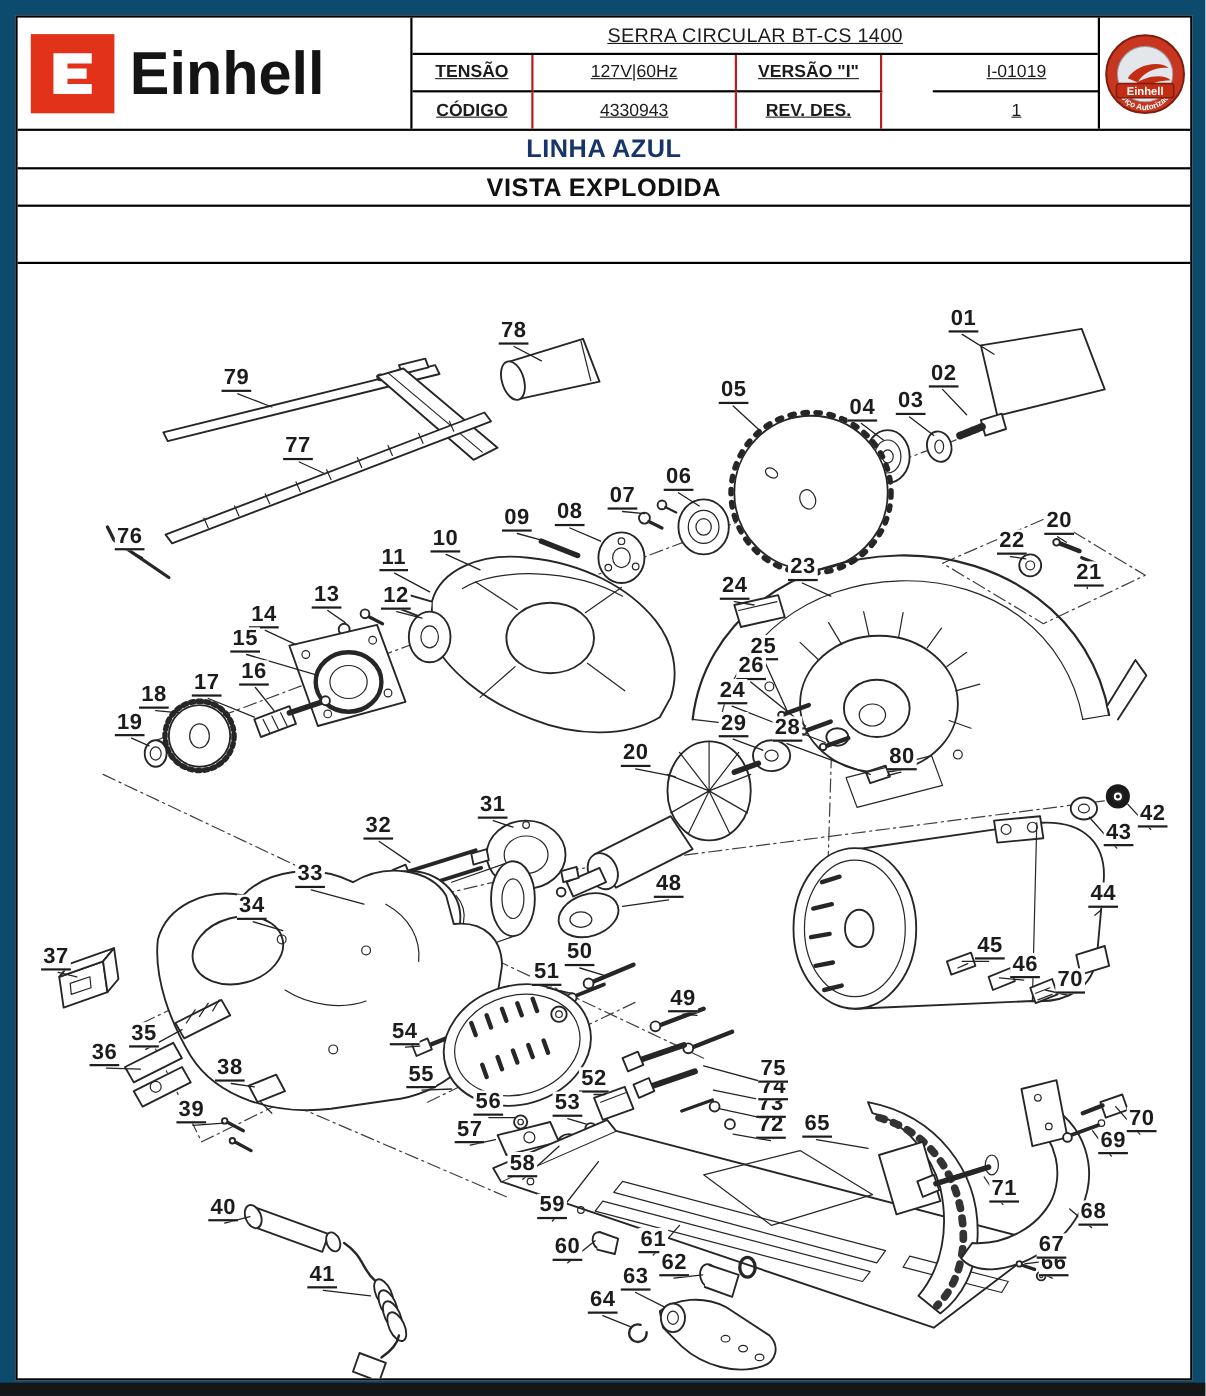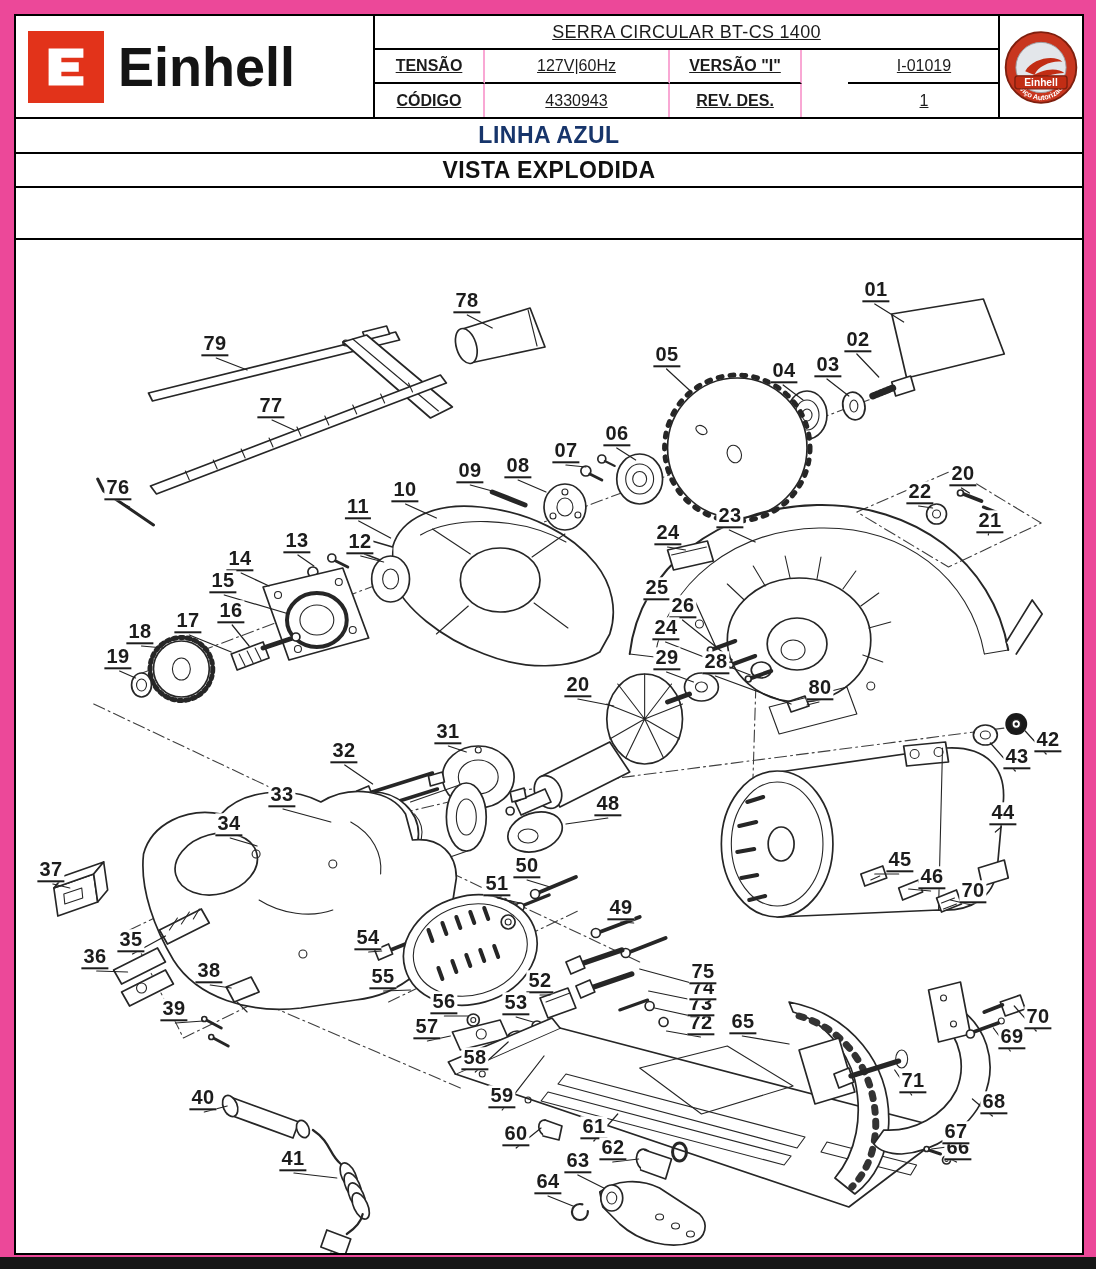--- a/index.html
+++ b/index.html
@@ -1,16 +1,16 @@
 <!DOCTYPE html>
 <html><head>
 <meta charset="utf-8">
 <style>
   html,body{margin:0;padding:0;background:#fff;}
-  .page{position:relative;width:1096px;height:1269px;background:#ec4899;overflow:hidden;
+  .page{position:relative;width:1096px;height:1269px;background:#0c4a6e;overflow:hidden;
         font-family:"Liberation Sans",sans-serif;color:#1c1c1c;}
   .frame{position:absolute;left:14px;top:14px;width:1070px;height:1241px;
          border:2px solid #000;box-sizing:border-box;background:#fff;}
   .bottom-bar{position:absolute;left:0;right:0;bottom:0;height:12px;background:#161616;}
 
   
   .h-row{position:absolute;left:0;right:0;top:0;height:103px;border-bottom:2px solid #000;
          display:flex;box-sizing:border-box;}
   .logo-cell{width:359px;border-right:2px solid #000;box-sizing:border-box;
              display:flex;align-items:center;}
@@ -18,21 +18,21 @@
                display:flex;align-items:center;justify-content:center;}
   .wordmark{font-size:54px;font-weight:800;letter-spacing:0px;color:#141414;
             margin-left:14px;transform:scaleY(1.02);}
   .table-cell{width:625px;border-right:2px solid #000;box-sizing:border-box;text-decoration:underline;}
   .pt-title{height:34px;border-bottom:2px solid #000;box-sizing:border-box;
             display:flex;align-items:center;justify-content:center;
             font-size:18px;font-weight:400;letter-spacing:.3px;}
   .pt-grid{display:grid;grid-template-columns:110px 185px 132px 198px;
            grid-template-rows:34px 33px;}
   .pt-grid>div{display:flex;align-items:center;justify-content:center;
-               border-right:2px solid #f9a8d4;border-bottom:2px solid #000;
+               border-right:2px solid #b91c1c;border-bottom:2px solid #000;
                box-sizing:border-box;font-size:16px;}
   .pt-grid>div:nth-child(4n){border-right:none;margin-left:46px;}
   .pt-grid>div:nth-child(n+5){border-bottom:none;}
   .pt-label{font-weight:700;}
   .badge-cell{flex:1;display:flex;align-items:center;justify-content:center;}
 
   .linha-row{position:absolute;left:0;right:0;top:103px;height:35px;border-bottom:2px solid #000;
              box-sizing:border-box;display:flex;align-items:center;justify-content:center;
              font-size:23px;font-weight:800;color:#17356b;letter-spacing:.5px;}
   .vista-row{position:absolute;left:0;right:0;top:138px;height:34px;border-bottom:2px solid #000;
@@ -589,21 +589,21 @@
           <div class="plabel" style="left: 207px; top: 342px;">15</div>
           <div class="plabel" style="left: 215px; top: 372px;">16</div>
           <div class="plabel" style="left: 172px; top: 382px;">17</div>
           <div class="plabel" style="left: 124px; top: 393px;">18</div>
           <div class="plabel" style="left: 102px; top: 418px;">19</div>
           <div class="plabel" style="left: 947px; top: 235px;">20</div>
           <div class="plabel" style="left: 974px; top: 282px;">21</div>
           <div class="plabel" style="left: 904px; top: 253px;">22</div>
           <div class="plabel" style="left: 714px; top: 277px;">23</div>
           <div class="plabel" style="left: 652px; top: 294px;">24</div>
-          <div class="plabel" style="left: 641px; top: 349px;">25</div>
+          <div class="plabel" style="left: 678px; top: 349px;">25</div>
           <div class="plabel" style="left: 667px; top: 367px;">26</div>
           <div class="plabel" style="left: 650px; top: 389px;">24</div>
           <div class="plabel" style="left: 700px; top: 423px;">28</div>
           <div class="plabel" style="left: 651px; top: 419px;">29</div>
           <div class="plabel" style="left: 562px; top: 446px;">20</div>
           <div class="plabel" style="left: 432px; top: 493px;">31</div>
           <div class="plabel" style="left: 328px; top: 512px;">32</div>
           <div class="plabel" style="left: 266px; top: 556px;">33</div>
           <div class="plabel" style="left: 213px; top: 585px;">34</div>
           <div class="plabel" style="left: 115px; top: 701px;">35</div>

